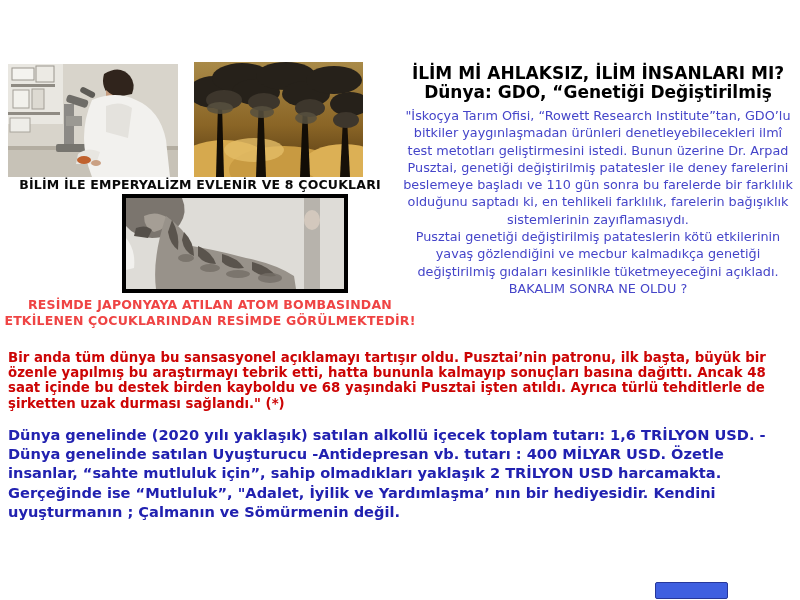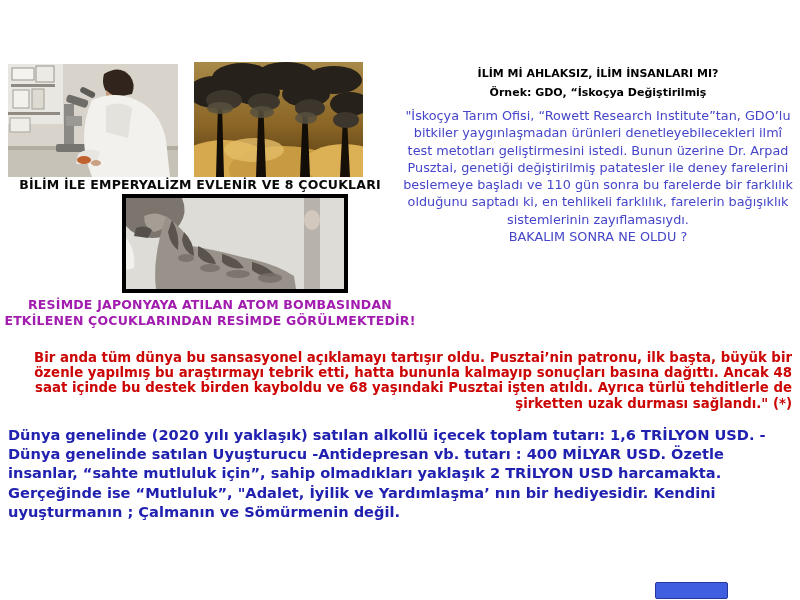--- a/index.html
+++ b/index.html
@@ -14,30 +14,30 @@
     position:absolute;left:0;top:177px;width:400px;text-align:center;
     font-weight:bold;font-size:12.5px;color:#0a0a0a;letter-spacing:0.2px;
   }
   #img-victim-frame{
     position:absolute;left:122px;top:194px;width:226px;height:99px;
     background:#000;padding:4px;box-sizing:border-box;
   }
   #img-victim-frame svg{display:block;width:100%;height:100%;}
   #caption-victim{
     position:absolute;left:0;top:297px;width:420px;text-align:center;
-    font-weight:bold;font-size:12.5px;line-height:16px;color:#a21caf;letter-spacing:0.2px;
+    font-weight:bold;font-size:12.5px;line-height:16px;color:#ef4444;letter-spacing:0.2px;
   }
   
   #right-col{position:absolute;left:400px;top:64px;width:396px;text-align:center;}
-  .title-line{font-weight:bold;font-size:11px;line-height:19px;color:#000;}
+  .title-line{font-weight:bold;font-size:17px;line-height:19px;color:#000;}
   #gdo-body{margin-top:5px;font-size:12.8px;line-height:17.3px;color:#4545c9;}
   #gdo-body div{margin:0;}
   
   #red-para{
-    position:absolute;left:8px;top:350px;width:784px;text-align:right;
+    position:absolute;left:8px;top:350px;width:784px;text-align:left;
     font-weight:bold;font-size:13.3px;line-height:15.2px;color:#cc0505;
   }
   #bottom-para{
     position:absolute;left:8px;top:425px;width:784px;text-align:left;
     font-weight:bold;font-size:14.6px;line-height:19.2px;color:#2121b0;
   }
   #nav-button{
     position:absolute;left:655px;top:582px;width:71px;height:15px;
     background:#3f5fe0;border:1px solid #27379b;border-radius:2px;cursor:pointer;
   }
@@ -152,23 +152,24 @@
     </svg>
   </div>
 
   <div id="caption-victim">
     <div>RESİMDE JAPONYAYA ATILAN ATOM BOMBASINDAN</div>
     <div>ETKİLENEN ÇOCUKLARINDAN RESİMDE GÖRÜLMEKTEDİR!</div>
   </div>
 
   <div id="right-col">
     <div class="title-line">İLİM Mİ AHLAKSIZ, İLİM İNSANLARI MI?</div>
-    <div class="title-line">Örnek:  GDO, “İskoçya Değiştirilmiş</div>
+    <div class="title-line">Dünya:  GDO, “Genetiği Değiştirilmiş</div>
     <div id="gdo-body">
       <div>"İskoçya Tarım Ofisi, “Rowett Research Institute”tan, GDO’lu bitkiler yaygınlaşmadan ürünleri denetleyebilecekleri ilmî test metotları geliştirmesini istedi. Bunun üzerine Dr. Arpad  Pusztai, genetiği değiştirilmiş patatesler ile deney farelerini beslemeye başladı ve 110 gün sonra bu farelerde bir farklılık olduğunu saptadı ki, en tehlikeli farklılık, farelerin bağışıklık sistemlerinin  zayıflamasıydı.</div>
+      <div>Pusztai genetiği değiştirilmiş patateslerin kötü etkilerinin yavaş gözlendiğini ve mecbur kalmadıkça genetiği değiştirilmiş gıdaları kesinlikle tüketmeyeceğini açıkladı.</div>
       <div>BAKALIM SONRA NE OLDU ?</div>
     </div>
   </div>
 
   <div id="red-para">Bir anda tüm dünya bu sansasyonel açıklamayı tartışır oldu. Pusztai’nin patronu, ilk başta, büyük bir özenle yapılmış bu araştırmayı tebrik etti, hatta bununla kalmayıp sonuçları basına dağıttı. Ancak 48 saat içinde bu destek birden kayboldu ve 68 yaşındaki Pusztai işten atıldı. Ayrıca türlü tehditlerle de şirketten uzak durması sağlandı." (*)</div>
 
   <div id="bottom-para">
     <div>Dünya genelinde (2020 yılı yaklaşık) satılan alkollü içecek toplam tutarı: 1,6 TRİLYON USD. -Dünya genelinde satılan Uyuşturucu -Antidepresan vb. tutarı : 400 MİLYAR USD. Özetle insanlar, “sahte mutluluk için”, sahip olmadıkları yaklaşık 2 TRİLYON USD harcamakta.</div>
     <div>Gerçeğinde ise “Mutluluk”, "Adalet, İyilik ve Yardımlaşma’ nın bir hediyesidir.  Kendini uyuşturmanın ; Çalmanın ve Sömürmenin değil.</div>
   </div>

